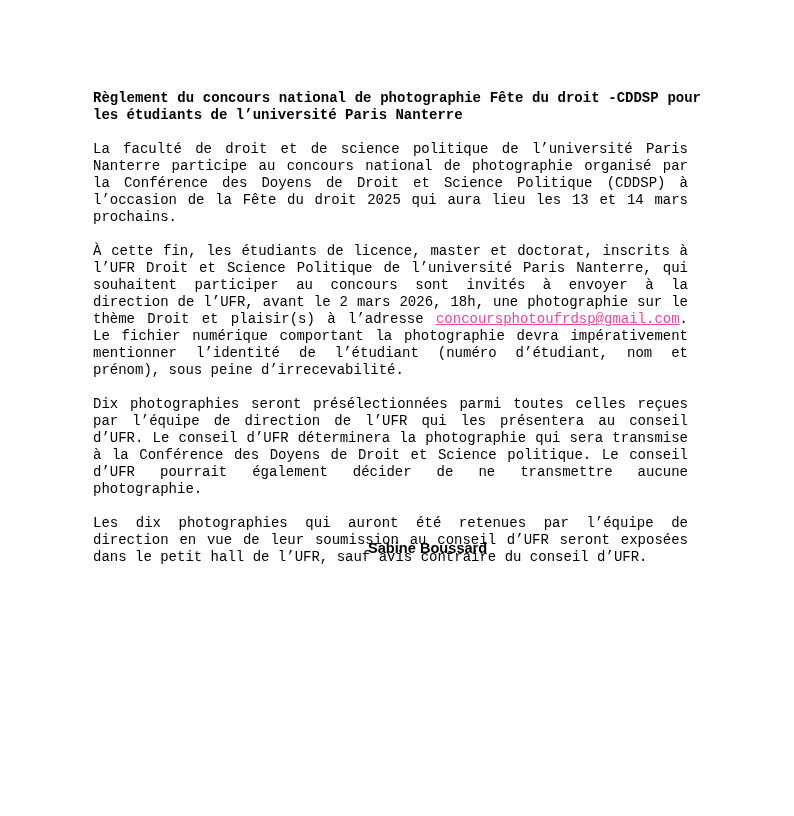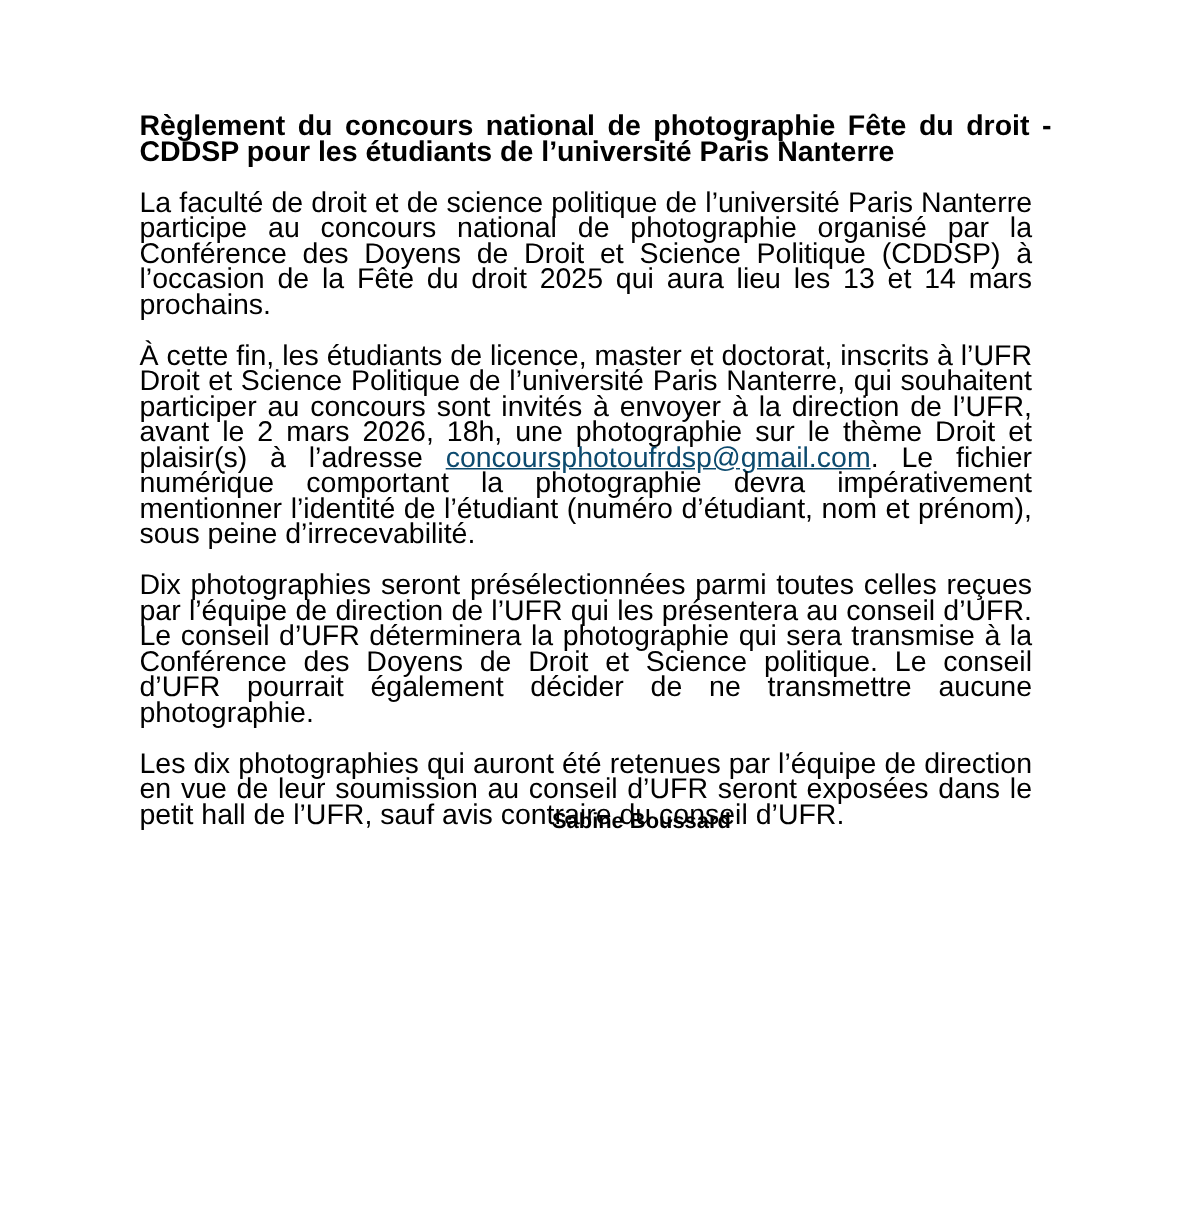--- a/index.html
+++ b/index.html
@@ -11,37 +11,38 @@
       width: 794px;
       height: 816px;
       position: relative;
       overflow: hidden;
       font-family: "Liberation Sans", sans-serif;
       color: #000000;
     }
     .page {
       position: absolute;
       left: 93px;
-      top: 76px;
+      top: 90px;
       width: 608px;
-      font-size: 19px;
+      font-size: 14px;
       line-height: 17px;
+      font-family: Liberation Mono, monospace;
     }
     .title {
       font-weight: bold;
       text-align: justify;
       text-align-last: left;
       margin: 0 0 17px 0;
     }
     .para {
       text-align: justify;
       margin: 0 13px 17px 0;
     }
     .email-link {
-      color: #0c4a6e;
+      color: #ec4899;
       text-decoration: underline;
     }
     .signature {
       position: absolute;
       left: 368px;
       top: 540px;
       font-size: 14.6px;
       line-height: 17px;
     }
     .sig-name {

